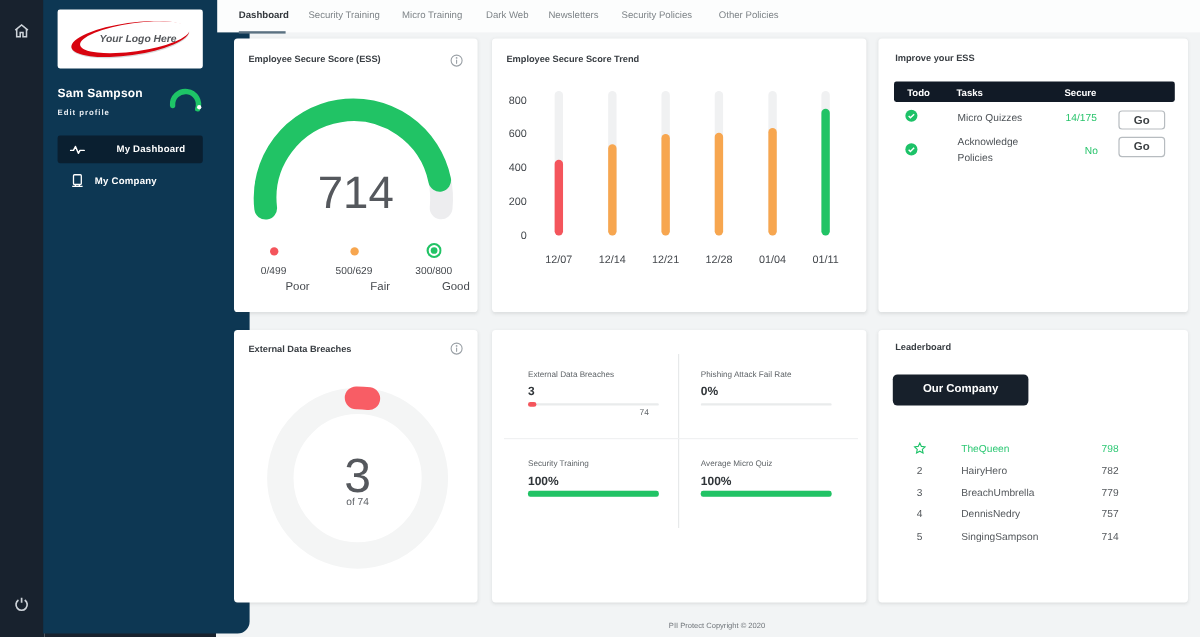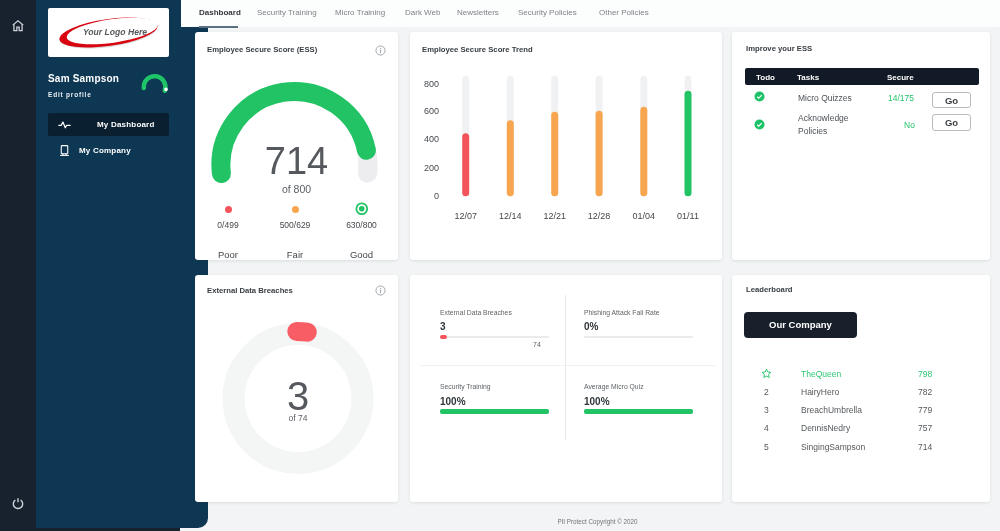--- a/index.html
+++ b/index.html
@@ -29,21 +29,21 @@
 .info { position:absolute; width:11px; height:11px; }
 
 
 #card1 { left:14px; top:32px; width:203px; height:228px; }
 #g714 { position:absolute; left:0; top:108px; width:203px; text-align:center; font-size:38px; color:#55585d; }
 #g800 { position:absolute; left:0; top:150.5px; width:203px; text-align:center; font-size:10.5px; color:#5b5f64; }
 .leg { position:absolute; top:170.5px; width:60px; text-align:center; }
 .leg .ibox { height:13px; display:flex; align-items:center; justify-content:center; }
 .leg .dot { width:7px; height:7px; border-radius:50%; }
 .leg .l1 { font-size:8.5px; color:#44484d; margin-top:4.5px; }
-.leg .l2 { font-size:9.5px; color:#44484d; margin-top:19px; }
+.leg .l2 { font-size:9.5px; color:#44484d; margin-top:4px;text-align:right; }
 
 
 #card2 { left:229px; top:32px; width:312px; height:228px; }
 
 
 #card3 { left:551px; top:32px; width:258px; height:228px; }
 #thead { position:absolute; left:13px; top:36px; width:234px; height:17px; background:#111a26; border-radius:2px; color:#fff; font-size:8px; font-weight:bold; }
 #thead span { position:absolute; top:5px; }
 .gocheck { position:absolute; width:11px; height:11px; }
 .t-task { position:absolute; font-size:8.5px; color:#4d5257; }
@@ -135,21 +135,20 @@
     <svg class="info" style="left:180px;top:13px" viewBox="0 0 24 24" fill="none" stroke="#9aa0a6" stroke-width="2">
         <circle cx="12" cy="12" r="10"></circle>
         <path d="M12 11v6" stroke-linecap="round"></path>
         <circle cx="12" cy="7.2" r="0.6" fill="#9aa0a6"></circle>
       </svg>
     <svg class="abs" style="left:0;top:0" width="203" height="200" viewBox="0 0 203 200">
       <path d="M 171.4 118.2 A 73.5 73.5 0 0 1 172.6 141.2" fill="none" stroke="#ededef" stroke-width="19" stroke-linecap="round"></path>
       <path d="M 26.4 141.5 A 73.5 73.5 0 0 1 171.4 118.2" fill="none" stroke="#21c365" stroke-width="19" stroke-linecap="round"></path>
     </svg>
     <div id="g714">714</div>
-    <div id="g800">of 800</div>
     <div class="leg" style="left:3px">
       <div class="ibox">
           <div class="dot" style="background:#f4555c"></div>
         </div>
       <div class="l1">0/499</div>
       <div class="l2">Poor</div>
     </div>
     <div class="leg" style="left:70px">
       <div class="ibox">
           <div class="dot" style="background:#f7a64f"></div>
@@ -157,21 +156,21 @@
       <div class="l1">500/629</div>
       <div class="l2">Fair</div>
     </div>
     <div class="leg" style="left:136.5px">
       <div class="ibox">
           <svg width="13.5" height="13.5" viewBox="0 0 13.5 13.5">
             <circle cx="6.75" cy="6.75" r="5.4" fill="none" stroke="#21c365" stroke-width="1.8"></circle>
             <circle cx="6.75" cy="6.75" r="2.8" fill="#21c365"></circle>
           </svg>
         </div>
-      <div class="l1">630/800</div>
+      <div class="l1">300/800</div>
       <div class="l2">Good</div>
     </div>
   </div>
 
   <div class="card" id="card2">
     <div class="ctitle" style="left:12px;top:13px">Employee Secure Score Trend</div>
     <svg class="abs" style="left:0;top:0" width="312" height="228" viewBox="0 0 312 228">
       <g font-size="9" fill="#44484d" text-anchor="end">
         <text x="29" y="55">800</text>
         <text x="29" y="82.4">600</text>

